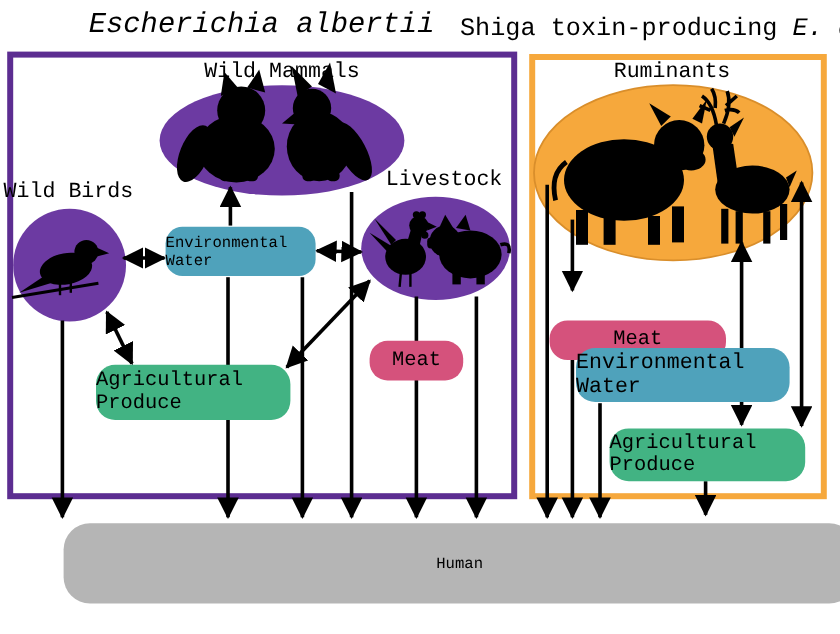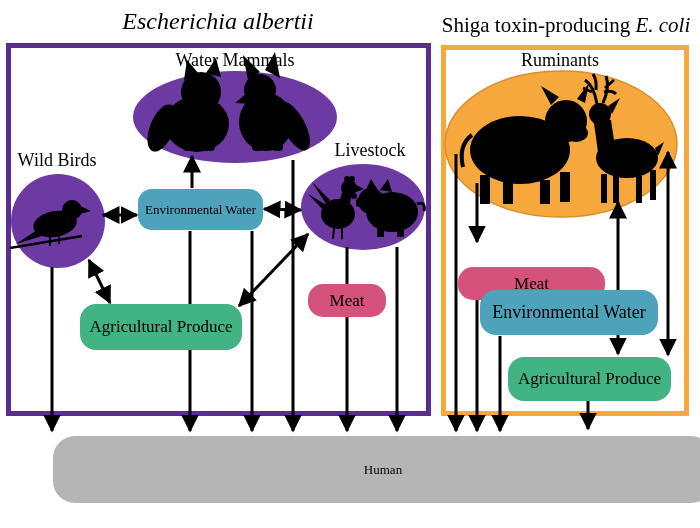--- a/index.html
+++ b/index.html
@@ -1,18 +1,18 @@
 <!DOCTYPE html>
 <html style="--purple: #6C3AA2; --purpleBorder: #5C2D91; --orange: #F6A83C; --orangeDark: #D98E2B; --teal: #4FA2BB; --green: #42B383; --red: #D5527C; --gray: #B5B5B5;"><head>
 <meta charset="utf-8">
 <style>
   html,body { margin:0; padding:0; background:#fff; }
   .stage {
     position:relative; width:700px; height:504px; background:#ffffff;
-    font-family:Liberation Serif, serif; color:#000; overflow:hidden;
+    font-family:Liberation Mono, monospace; color:#000; overflow:hidden;
   }
   .panel { position:absolute; box-sizing:border-box; background:transparent; z-index:1; }
   .purple-panel { left:6px; top:43px; width:425px; height:373px; border:5px solid var(--purpleBorder); }
   .orange-panel { left:441px; top:45px; width:248px; height:371px; border:5px solid var(--orange); }
   svg.layer { position:absolute; left:0; top:0; z-index:2; }
   .fill-purple { fill:var(--purple); }
   .fill-orange { fill:var(--orange); stroke:var(--orangeDark); stroke-width:1.5; }
   .arrow { stroke:#000; stroke-width:3; fill:none; }
   .txt { position:absolute; z-index:3; white-space:nowrap; }
   .title { font-size:24px; }
@@ -154,21 +154,21 @@
       <line class="arrow" x1="456" y1="154" x2="456" y2="431" marker-end="url(#ah)"></line>
       <line class="arrow" x1="477" y1="183" x2="477" y2="242" marker-end="url(#ah)"></line>
       <line class="arrow" x1="477" y1="279" x2="477" y2="431" marker-end="url(#ah)"></line>
       <line class="arrow" x1="500" y1="336" x2="500" y2="431" marker-end="url(#ah)"></line>
       <line class="arrow" x1="588" y1="401" x2="588" y2="429" marker-end="url(#ah)"></line>
       <line class="arrow" x1="618" y1="202" x2="618" y2="354" marker-start="url(#ah)" marker-end="url(#ah)"></line>
       <line class="arrow" x1="668" y1="152" x2="668" y2="355" marker-start="url(#ah)" marker-end="url(#ah)"></line>
     </g>
   </svg>
 
-  <div class="txt grp-label lbl-wild-mammals">Water Mammals</div>
+  <div class="txt grp-label lbl-wild-mammals">Wild Mammals</div>
   <div class="txt grp-label lbl-wild-birds">Wild Birds</div>
   <div class="txt grp-label lbl-livestock">Livestock</div>
   <div class="txt grp-label lbl-ruminants">Ruminants</div>
 
   <div class="node teal-box env-left">Environmental Water</div>
   <div class="node red-box meat-left">Meat</div>
   <div class="node green-box agri-left">Agricultural Produce</div>
   <div class="node red-box meat-right">Meat</div>
   <div class="node teal-box env-right">Environmental Water</div>
   <div class="node green-box agri-right">Agricultural Produce</div>

